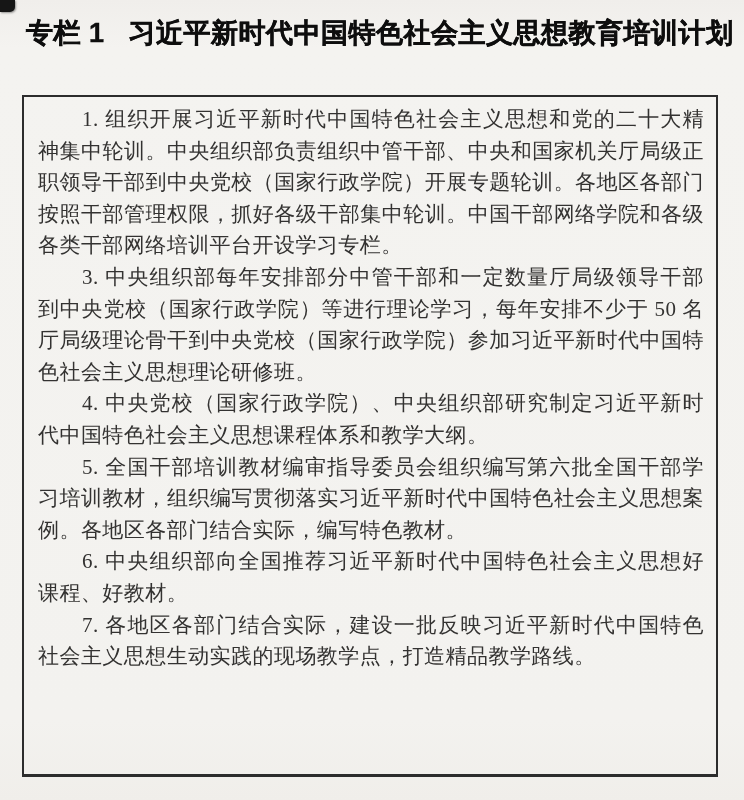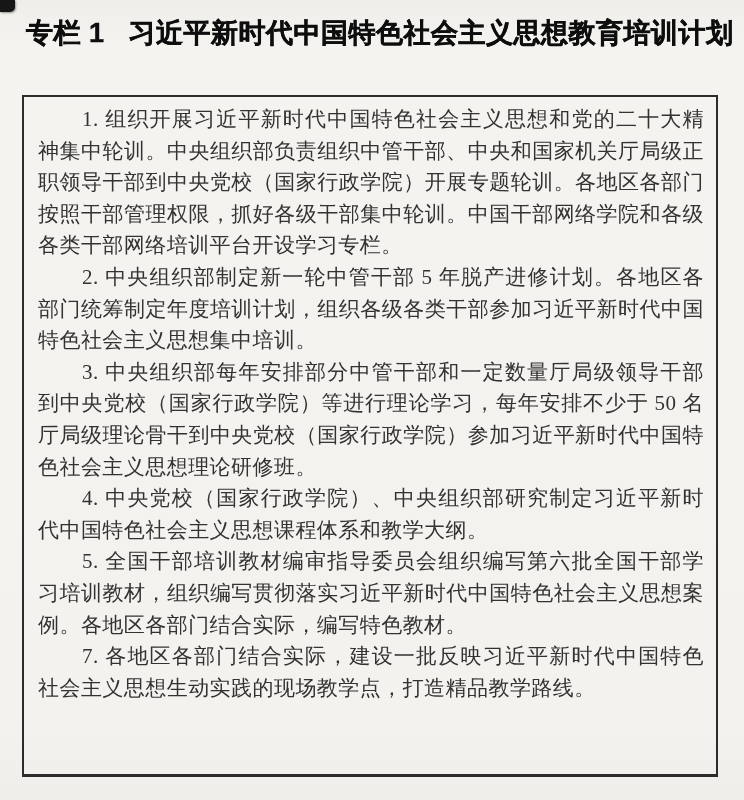--- a/index.html
+++ b/index.html
@@ -80,18 +80,18 @@
 
 <div class="scan-corner-mark"></div>
 <div class="scan-speck"></div>
 
 <h1 class="doc-title">
   <span class="title-label">专栏 1</span><span class="title-text">习近平新时代中国特色社会主义思想教育培训计划</span>
 </h1>
 
 <div class="content-box">
   <p>1. 组织开展习近平新时代中国特色社会主义思想和党的二十大精神集中轮训。中央组织部负责组织中管干部、中央和国家机关厅局级正职领导干部到中央党校（国家行政学院）开展专题轮训。各地区各部门按照干部管理权限，抓好各级干部集中轮训。中国干部网络学院和各级各类干部网络培训平台开设学习专栏。</p>
-  <p>2. 中央组织部制定新一轮中管干部 5 年脱产进修计划。各地区各部门统筹制定年度培训计划，组织各级各类干部参加习近平新时代中国特色社会主义思想集中培训。</p>
   <p>3. 中央组织部每年安排部分中管干部和一定数量厅局级领导干部到中央党校（国家行政学院）等进行理论学习，每年安排不少于 50 名厅局级理论骨干到中央党校（国家行政学院）参加习近平新时代中国特色社会主义思想理论研修班。</p>
   <p>4. 中央党校（国家行政学院）、中央组织部研究制定习近平新时代中国特色社会主义思想课程体系和教学大纲。</p>
   <p>5. 全国干部培训教材编审指导委员会组织编写第六批全国干部学习培训教材，组织编写贯彻落实习近平新时代中国特色社会主义思想案例。各地区各部门结合实际，编写特色教材。</p>
+  <p>6. 中央组织部向全国推荐习近平新时代中国特色社会主义思想好课程、好教材。</p>
   <p>7. 各地区各部门结合实际，建设一批反映习近平新时代中国特色社会主义思想生动实践的现场教学点，打造精品教学路线。</p>
 </div>
 
 </body></html>

